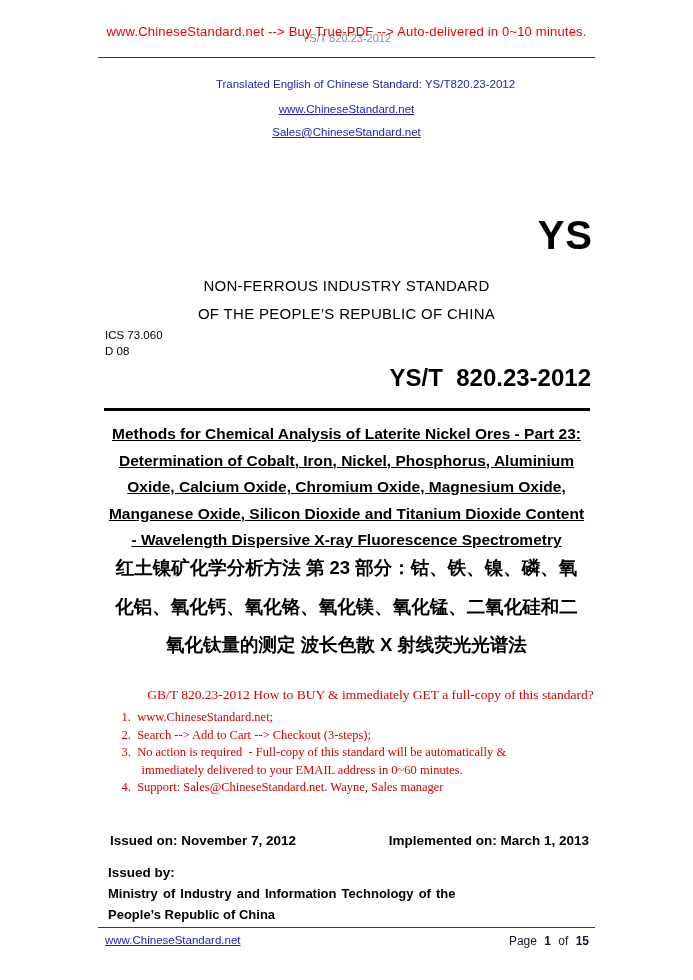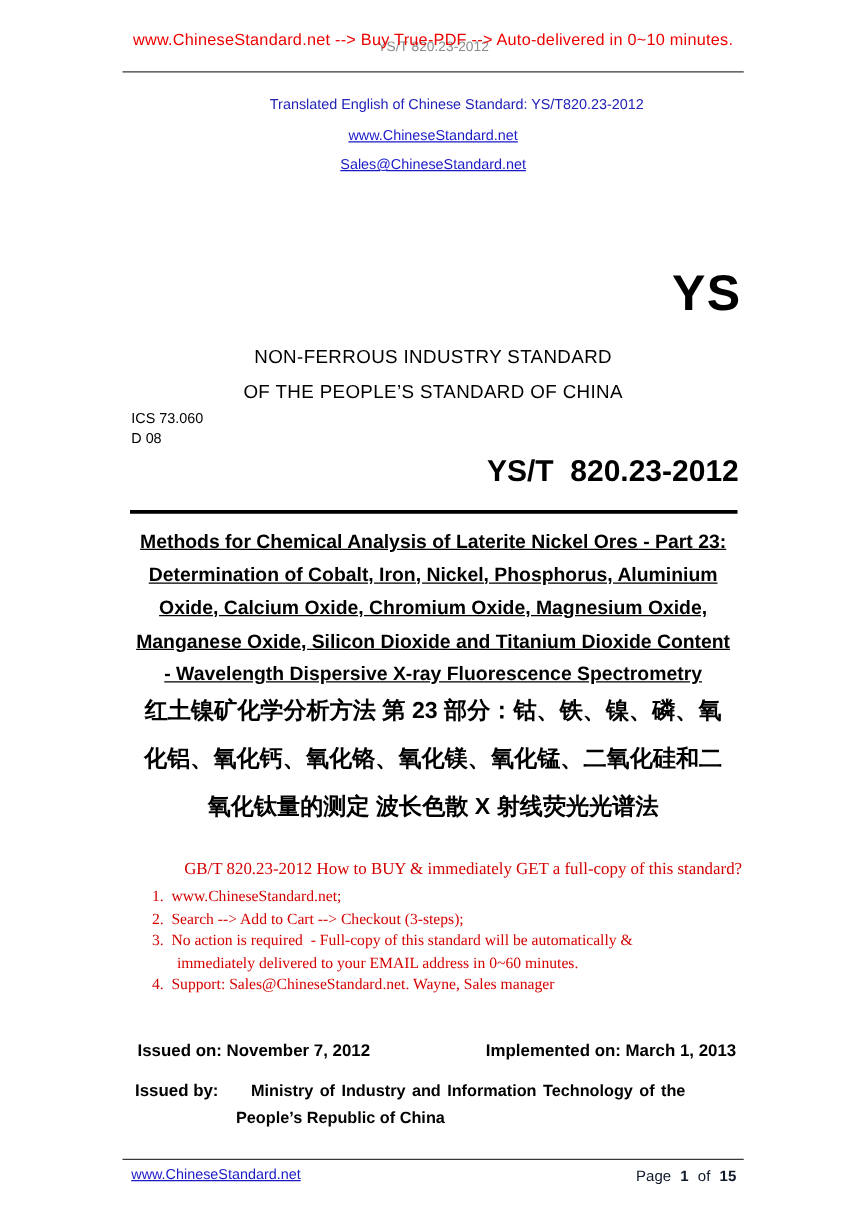--- a/index.html
+++ b/index.html
@@ -55,25 +55,25 @@
   .buy-heading { text-align:center; font-size:13.5px;margin-left:48px; }
   .buy-items { margin:6px auto 7px auto; width:450px; font-size:12.5px; line-height:17.5px; }
   .buy-item { padding-left:20px; text-indent:-20px; white-space:pre-wrap; }
   .dates {
     position:absolute; top:833px; left:110px; right:104px;
     display:flex; justify-content:space-between;
     font-weight:bold; font-size:13.5px;
   }
   .issuer {
     position:absolute; top:862px; left:108px; width:484px;
-    display:flex; font-weight:bold; font-size:13px; line-height:21px;
+    display:flex; font-weight:bold; font-size:13px; line-height:21px;flex-direction:column;
   }
   .issuer-label { white-space:nowrap; margin-right:14px; font-size:13.5px; }
   .issuer-name { flex:1; }
-  .issuer-name .l1 { display:block; white-space:nowrap; word-spacing:1.5px;margin-left:12px; }
+  .issuer-name .l1 { display:block; white-space:nowrap; word-spacing:1.5px; }
   .issuer-name .l2 { display:block; }
   .footer-link { position:absolute; top:934px; left:105px; font-size:11.5px; }
   .footer-page { position:absolute; top:934px; right:104px; font-size:12px; color:#0f172a; }
   .footer-page span + span { margin-left:4px; }
   .footer-page .num { font-weight:bold; }
 </style>
 </head>
 <body>
 
 <div class="page">
@@ -85,21 +85,21 @@
   <div class="translated">Translated English of Chinese Standard: YS/T820.23-2012</div>
   <div class="center-row row-site">
     <span class="link">www.ChineseStandard.net</span>
   </div>
   <div class="center-row row-email">
     <span class="link">Sales@ChineseStandard.net</span>
   </div>
 
   <div class="ys-logo">YS</div>
   <div class="org org1">NON-FERROUS INDUSTRY STANDARD</div>
-  <div class="org org2">OF THE PEOPLE’S STANDARD OF CHINA</div>
+  <div class="org org2">OF THE PEOPLE’S REPUBLIC OF CHINA</div>
   <div class="ics">ICS 73.060</div>
   <div class="dclass">D 08</div>
   <div class="std-code">YS/T  820.23-2012</div>
   <div class="rule-thick"></div>
 
   <div class="title-en">
     <div>Methods for Chemical Analysis of Laterite Nickel Ores - Part 23:</div>
     <div>Determination of Cobalt, Iron, Nickel, Phosphorus, Aluminium</div>
     <div>Oxide, Calcium Oxide, Chromium Oxide, Magnesium Oxide,</div>
     <div>Manganese Oxide, Silicon Dioxide and Titanium Dioxide Content</div>

